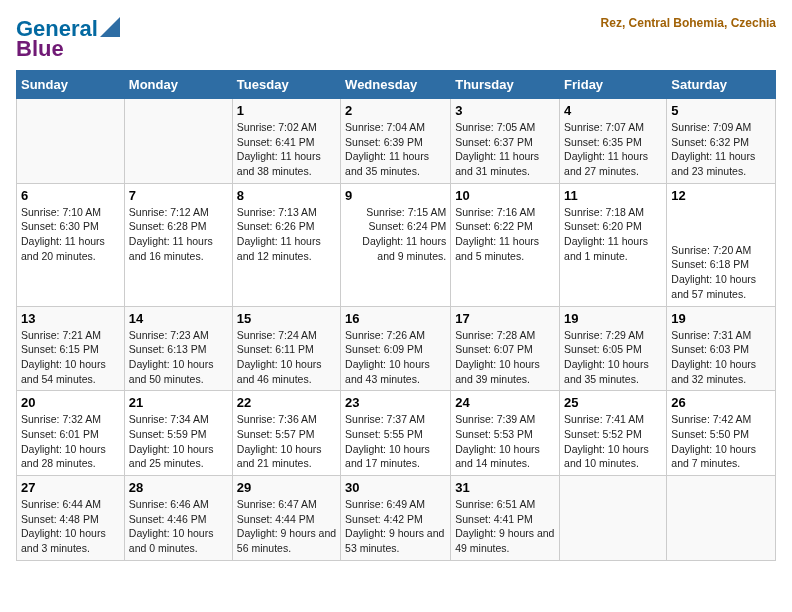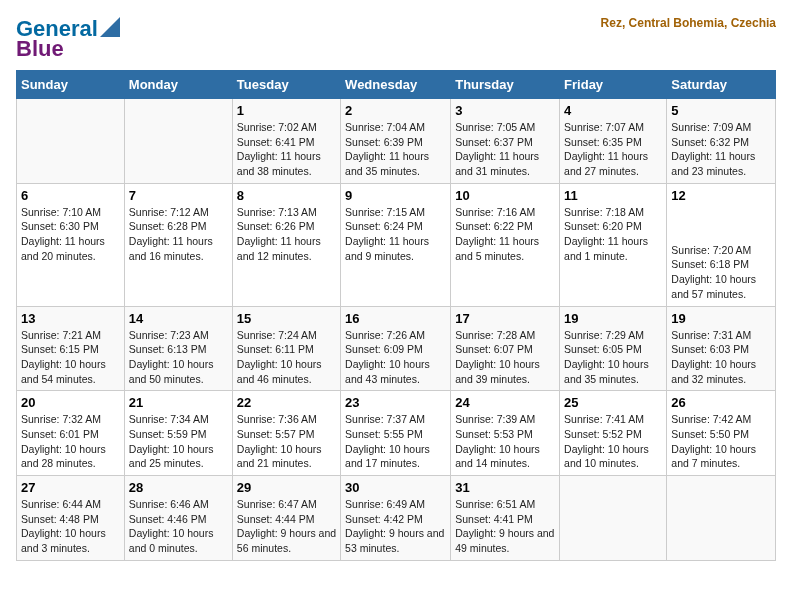--- a/index.html
+++ b/index.html
@@ -152,21 +152,21 @@
 Daylight: 11 hours and 16 minutes.</div>
         </td>
         <td>
           <span class="day-num">8</span>
           <div class="day-info" style="white-space: pre-line;">Sunrise: 7:13 AM
 Sunset: 6:26 PM
 Daylight: 11 hours and 12 minutes.</div>
         </td>
         <td>
           <span class="day-num">9</span>
-          <div class="day-info" style="white-space: pre-line;">Sunrise: 7:15 AM
+          <div class="day-info" style="white-space: pre-line; text-align: right;">Sunrise: 7:15 AM
 Sunset: 6:24 PM
 Daylight: 11 hours and 9 minutes.</div>
         </td>
         <td>
           <span class="day-num">10</span>
           <div class="day-info" style="white-space: pre-line;">Sunrise: 7:16 AM
 Sunset: 6:22 PM
 Daylight: 11 hours and 5 minutes.</div>
         </td>
         <td>

